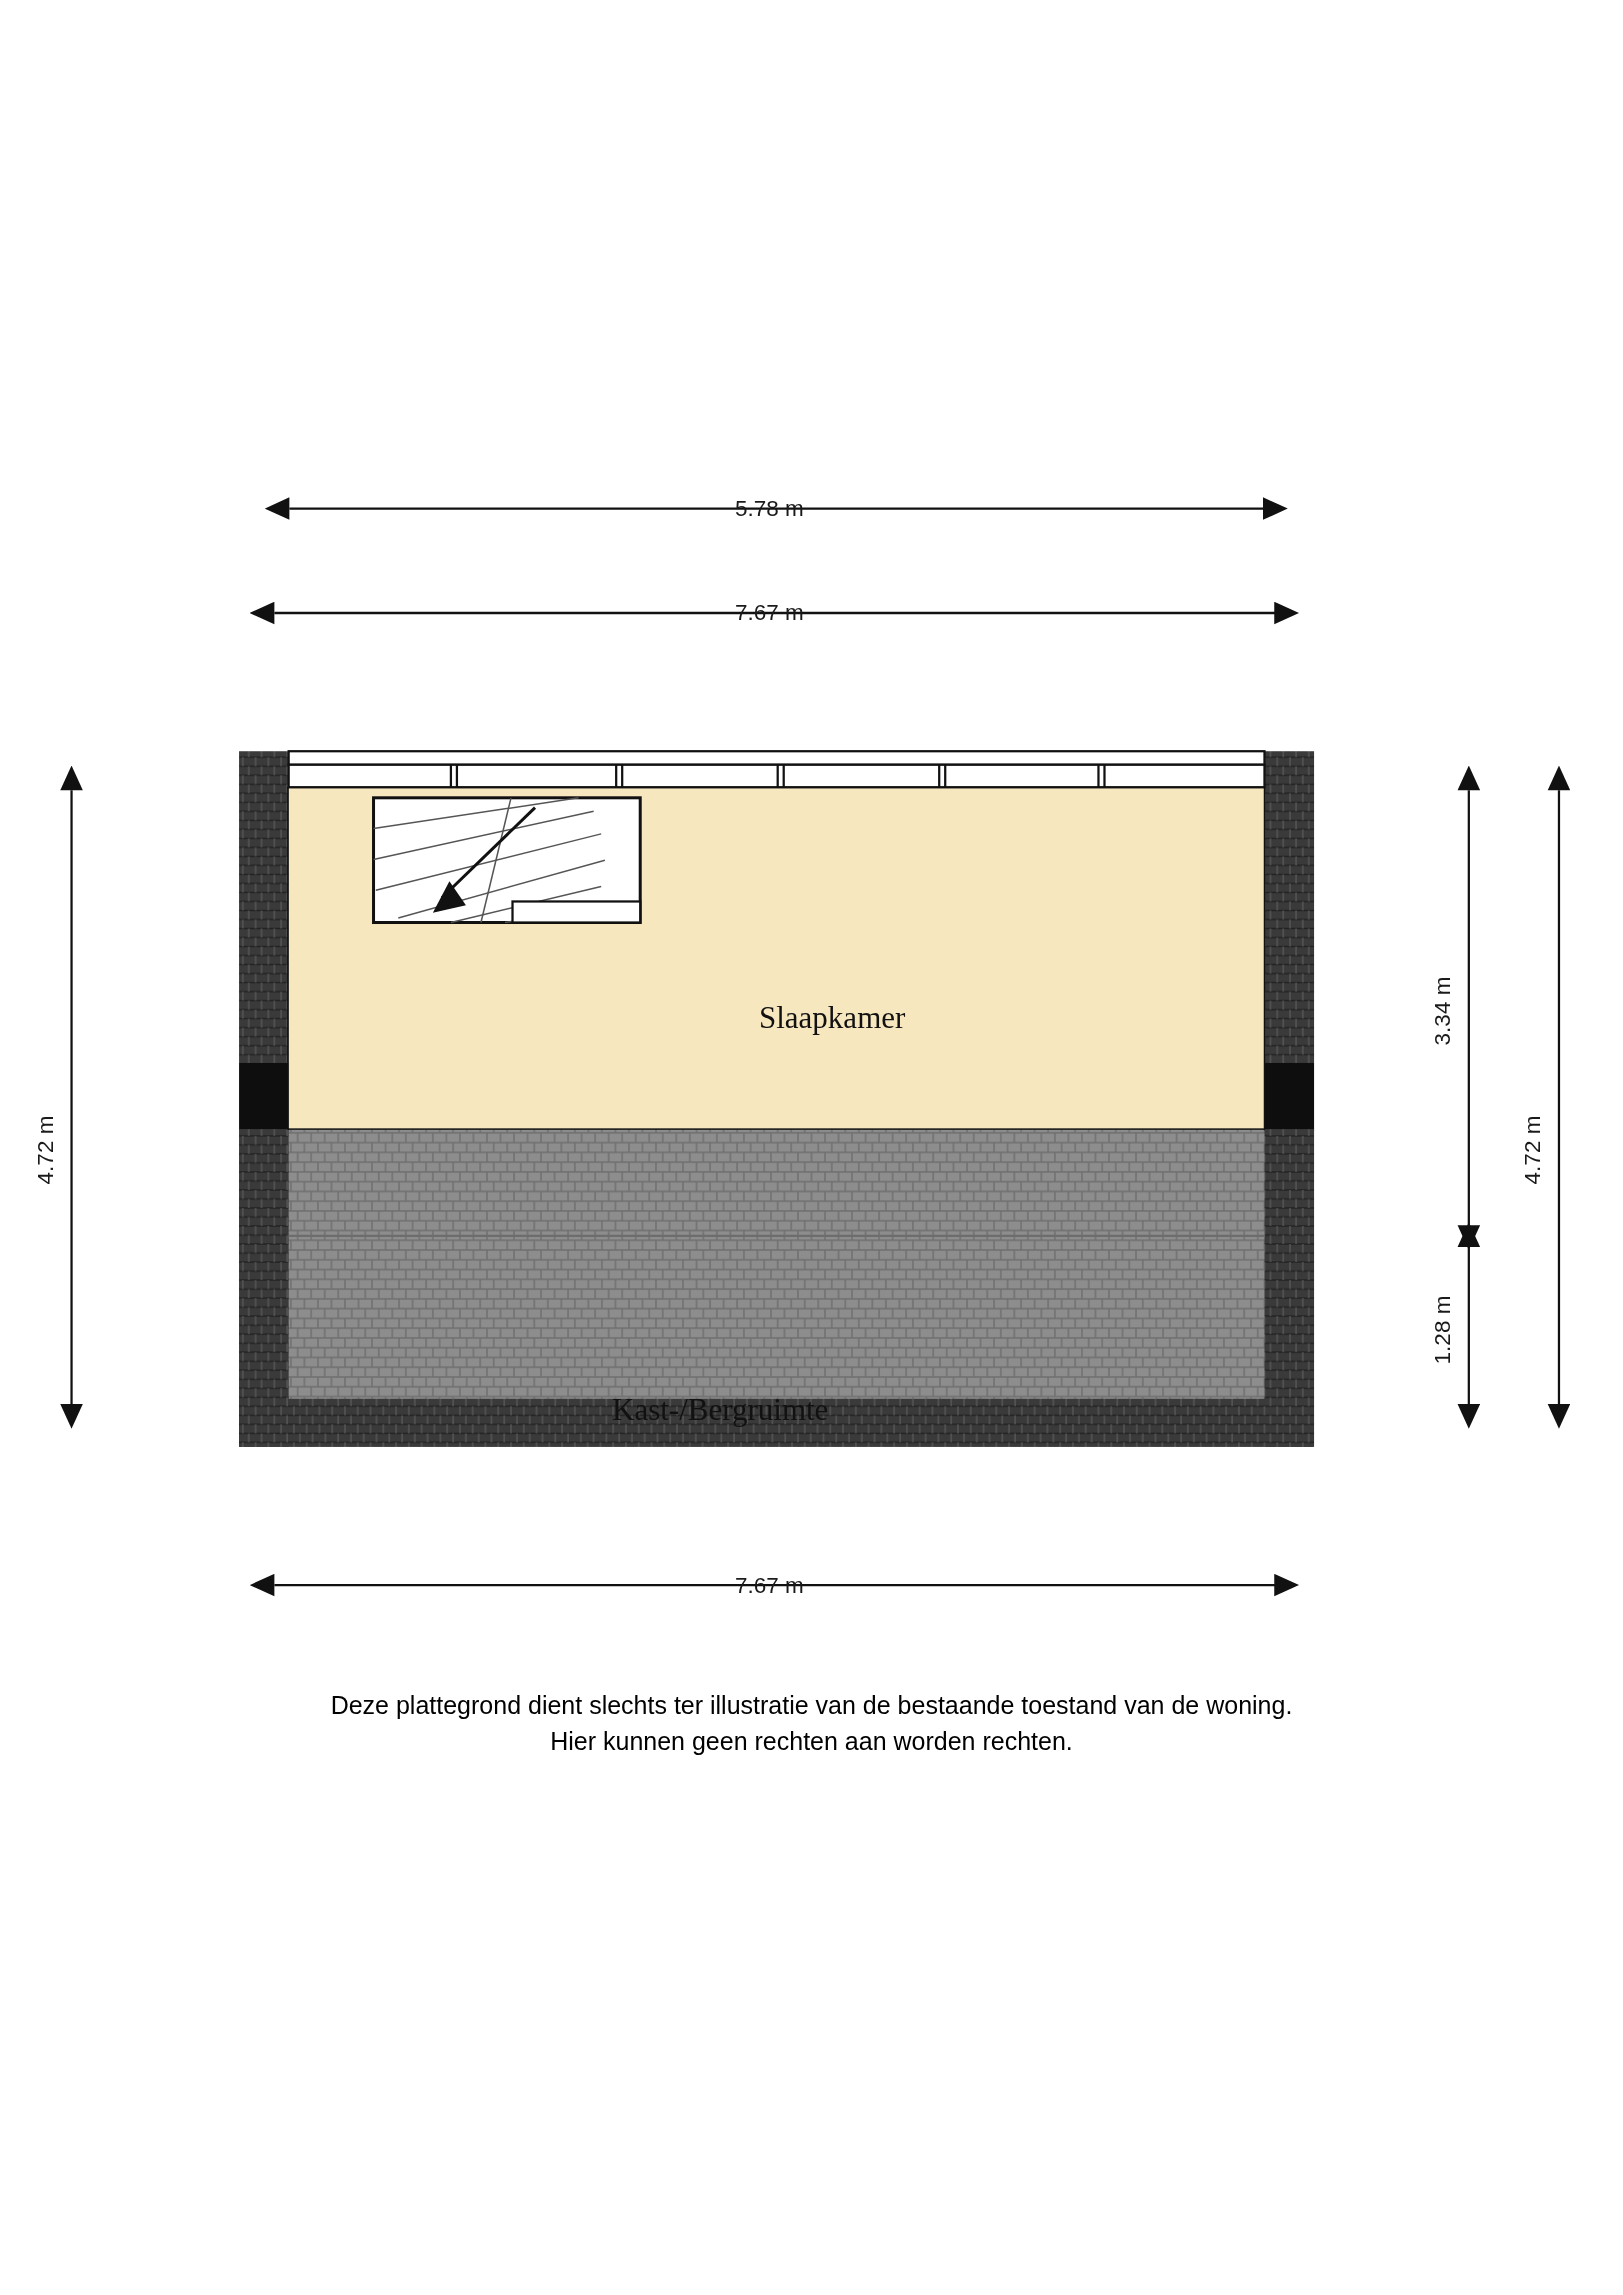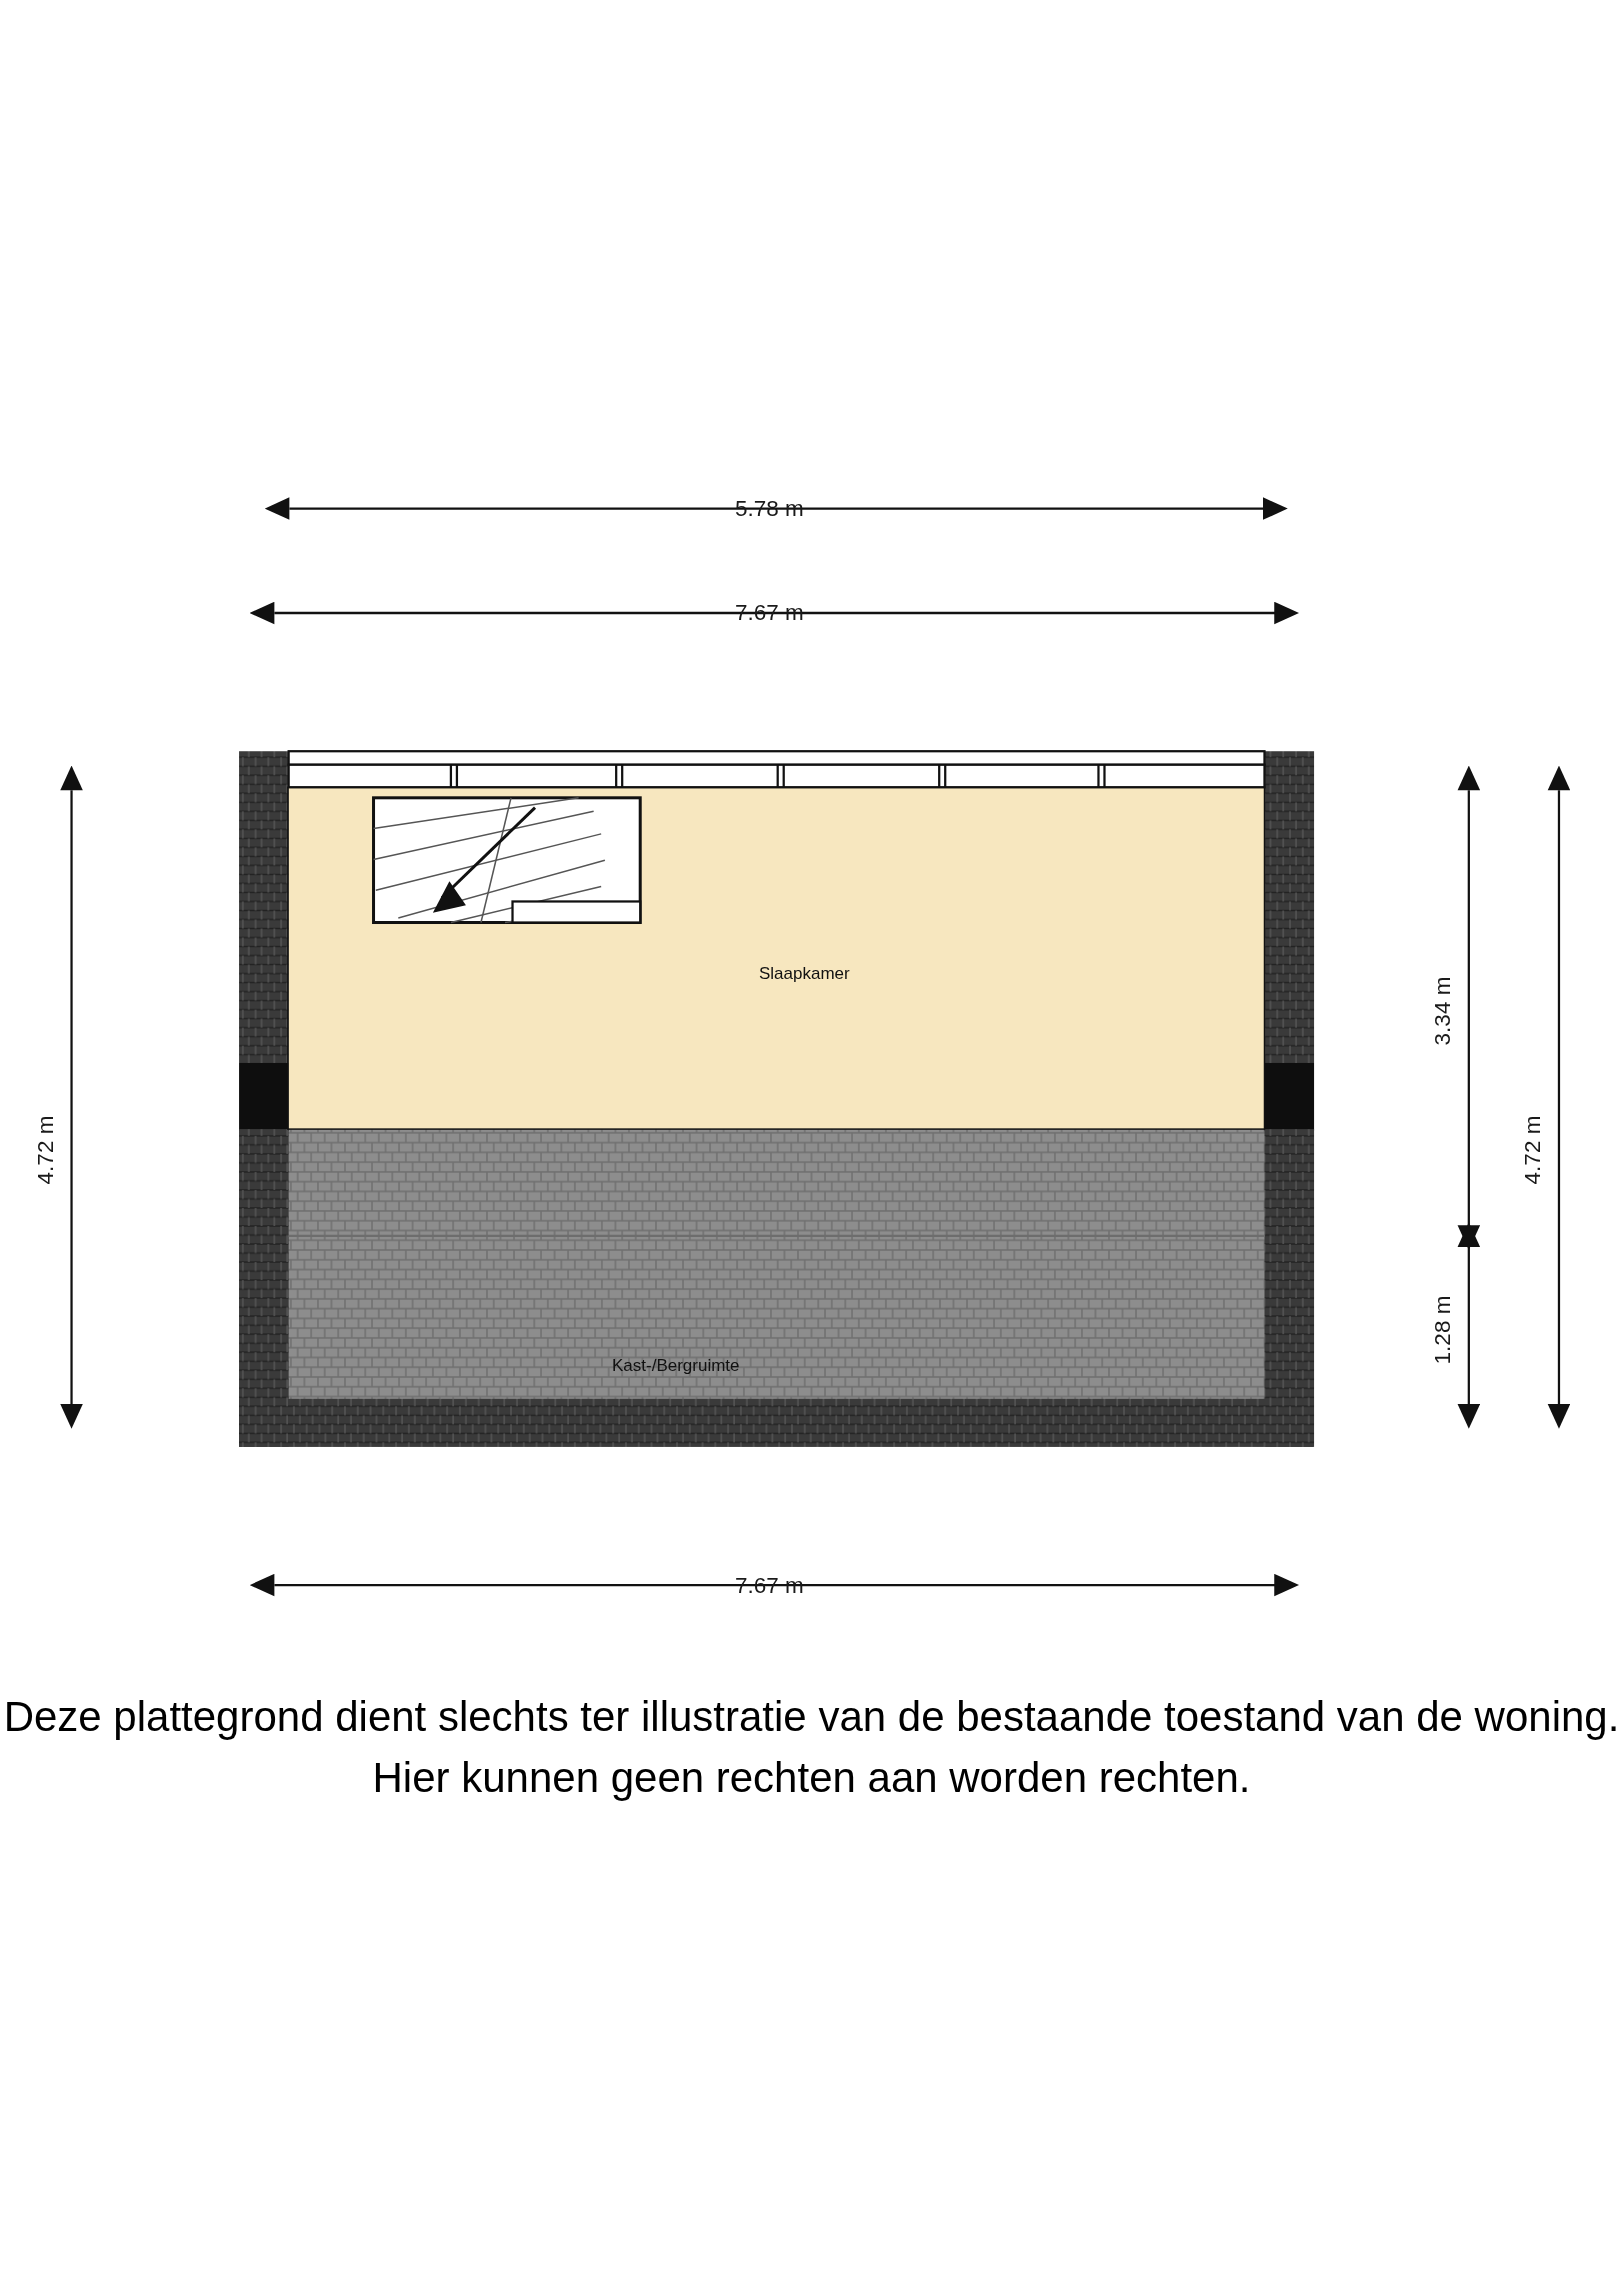--- a/index.html
+++ b/index.html
@@ -30,33 +30,34 @@
     color: #1a1a1a;
     white-space: nowrap;
     font-family: "Liberation Sans", sans-serif;
   }
   .dim-label.vert {
     transform-origin: left top;
   }
 
   .room-label {
     position: absolute;
-    font-size: 17px;
+    font-size: 31px;
     color: #111111;
     white-space: nowrap;
-    font-family: Liberation Sans, sans-serif;
+    font-family: Liberation Serif, serif;
+    margin-top: 36px;
   }
 
   .disclaimer {
     position: absolute;
     left: 0;
     top: 1687px;
     width: 1623px;
     text-align: center;
-    font-size: 42px;
+    font-size: 25px;
     line-height: 1.45;
     color: #000000;
     font-family: "Liberation Sans", sans-serif;
   }
   .disclaimer div {
     display: block;
   }
 </style>
 </head>
 <body>

